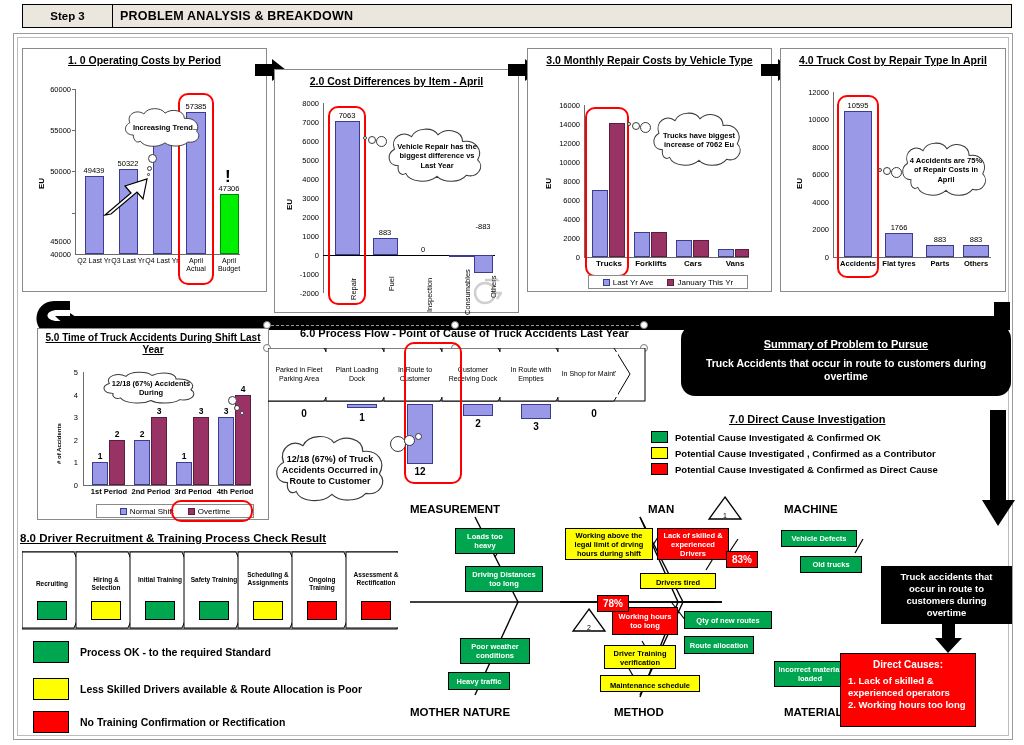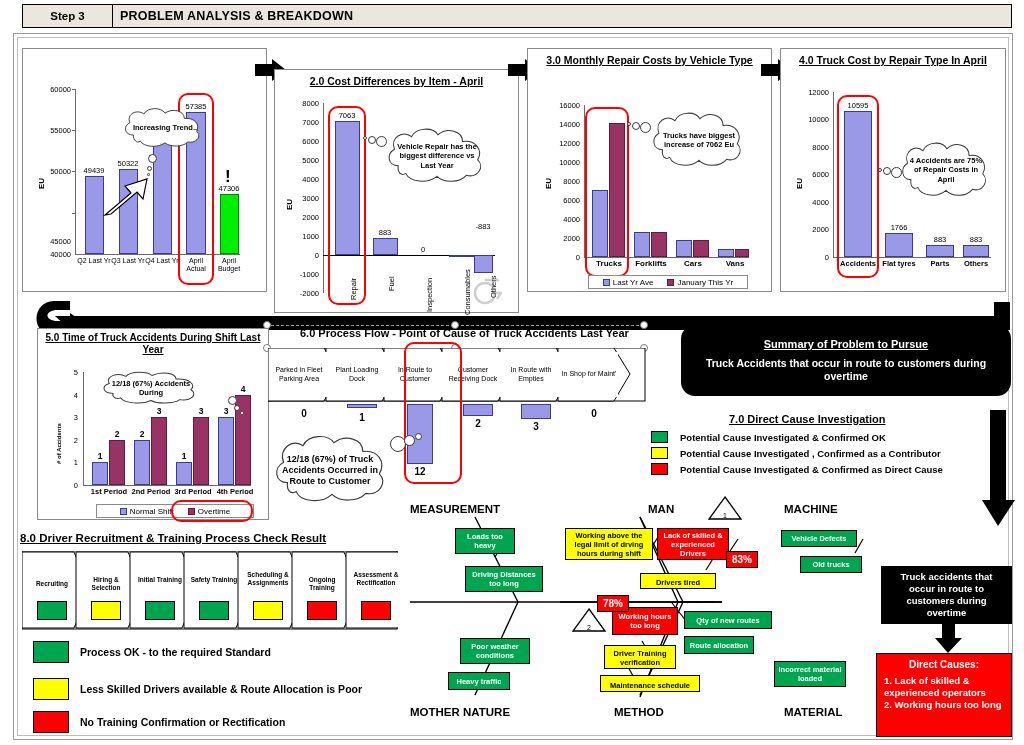--- a/index.html
+++ b/index.html
@@ -120,21 +120,21 @@
     display: flex; flex-direction: column; align-items: center; justify-content: center;
     text-align: center; border-radius: 14px; padding: 6px 12px;
   }
   .blackbox .t1 { font-size: 11px; font-weight: bold; text-decoration: underline; margin-bottom: 7px; }
   .blackbox .t2 { font-size: 10.5px; font-weight: bold; line-height: 13px; }
 
   
   .sec7-title {
     position: absolute; font-size: 11px; font-weight: bold; text-decoration: underline; color: #000;
   }
-  .sec7-row { position: absolute; display: flex; align-items: center; gap: 12px; }
+  .sec7-row { position: absolute; display: flex; align-items: center; gap: 7px; }
   .sec7-sw { width: 17px; height: 12px; border: 1px solid #000; }
   .sec7-txt { font-size: 9.5px; font-weight: bold; color: #000; white-space: nowrap; }
 
   
   .fish-cat {
     position: absolute; font-size: 11.5px; font-weight: bold; color: #000; white-space: nowrap;
   }
   .fnode {
     position: absolute; border: 1px solid #000;
     display: flex; align-items: center; justify-content: center;
@@ -208,20 +208,21 @@
   <div class="header">
     <div class="header-step">Step 3</div>
     <div class="header-title">PROBLEM ANALYSIS &amp; BREAKDOWN</div>
   </div>
 
   <div class="frame">
       <div class="frame-inner"></div>
     </div>
 
   <div class="panel" style="left:22px;top:48px;width:245px;height:244px;">
+    <div class="panel-title">1. 0 Operating Costs by Period</div>
     <div class="chart-area" style="position:absolute;left:0;top:0;width:245px;height:244px;">
 
       <div class="axis-line" style="left:52px;top:40px;width:1px;height:165px;"></div>
       <div class="axis-line" style="left:52px;top:205px;width:165px;height:1px;"></div>
       <div class="ytick" style="left:16px;top:40px;width:32px;">60000</div>
       <div class="ytick" style="left:16px;top:81px;width:32px;">55000</div>
       <div class="ytick" style="left:16px;top:122px;width:32px;">50000</div>
       <div class="ytick" style="left:16px;top:164px;width:32px;margin-top:28px;">45000</div>
       <div class="ytick" style="left:16px;top:205px;width:32px;">40000</div>
       <div class="ytick-mark" style="left:49px;top:40px;"></div>
@@ -698,21 +699,21 @@
       </svg>
     <span>2</span>
   </div>
 
   <div class="effectbox" style="left:881px;top:566px;width:131px;height:58px;">Truck accidents that occur in route to customers during overtime</div>
 
   <svg style="position:absolute;left:935px;top:624px;width:28px;height:30px;">
     <polygon points="7,0 20,0 20,14 27,14 13,29 0,14 7,14" fill="#000"></polygon>
   </svg>
 
-  <div class="directbox" style="left:876px;top:653px;width:136px;height:84px;">
+  <div class="directbox" style="left:840px;top:653px;width:136px;height:74px;">
     <div class="dt">Direct Causes:</div>
     <div class="dl">1. Lack of skilled &amp; experienced operators</div>
     <div class="dl">2. Working hours too long</div>
   </div>
 
   <div class="sec8-title" style="left:20px;top:532px;">8.0 Driver Recruitment &amp; Training Process Check Result</div>
 
   <svg style="position:absolute;left:22px;top:551px;width:376px;height:79px;">
     <rect x="0" y="0" width="375" height="78" fill="#fff" stroke="#000" stroke-width="1"></rect>
     <path d="M0,1 L52,1 L68,39 L52,77 L0,77 Z" fill="#fff" stroke="#000" stroke-width="1"></path>

